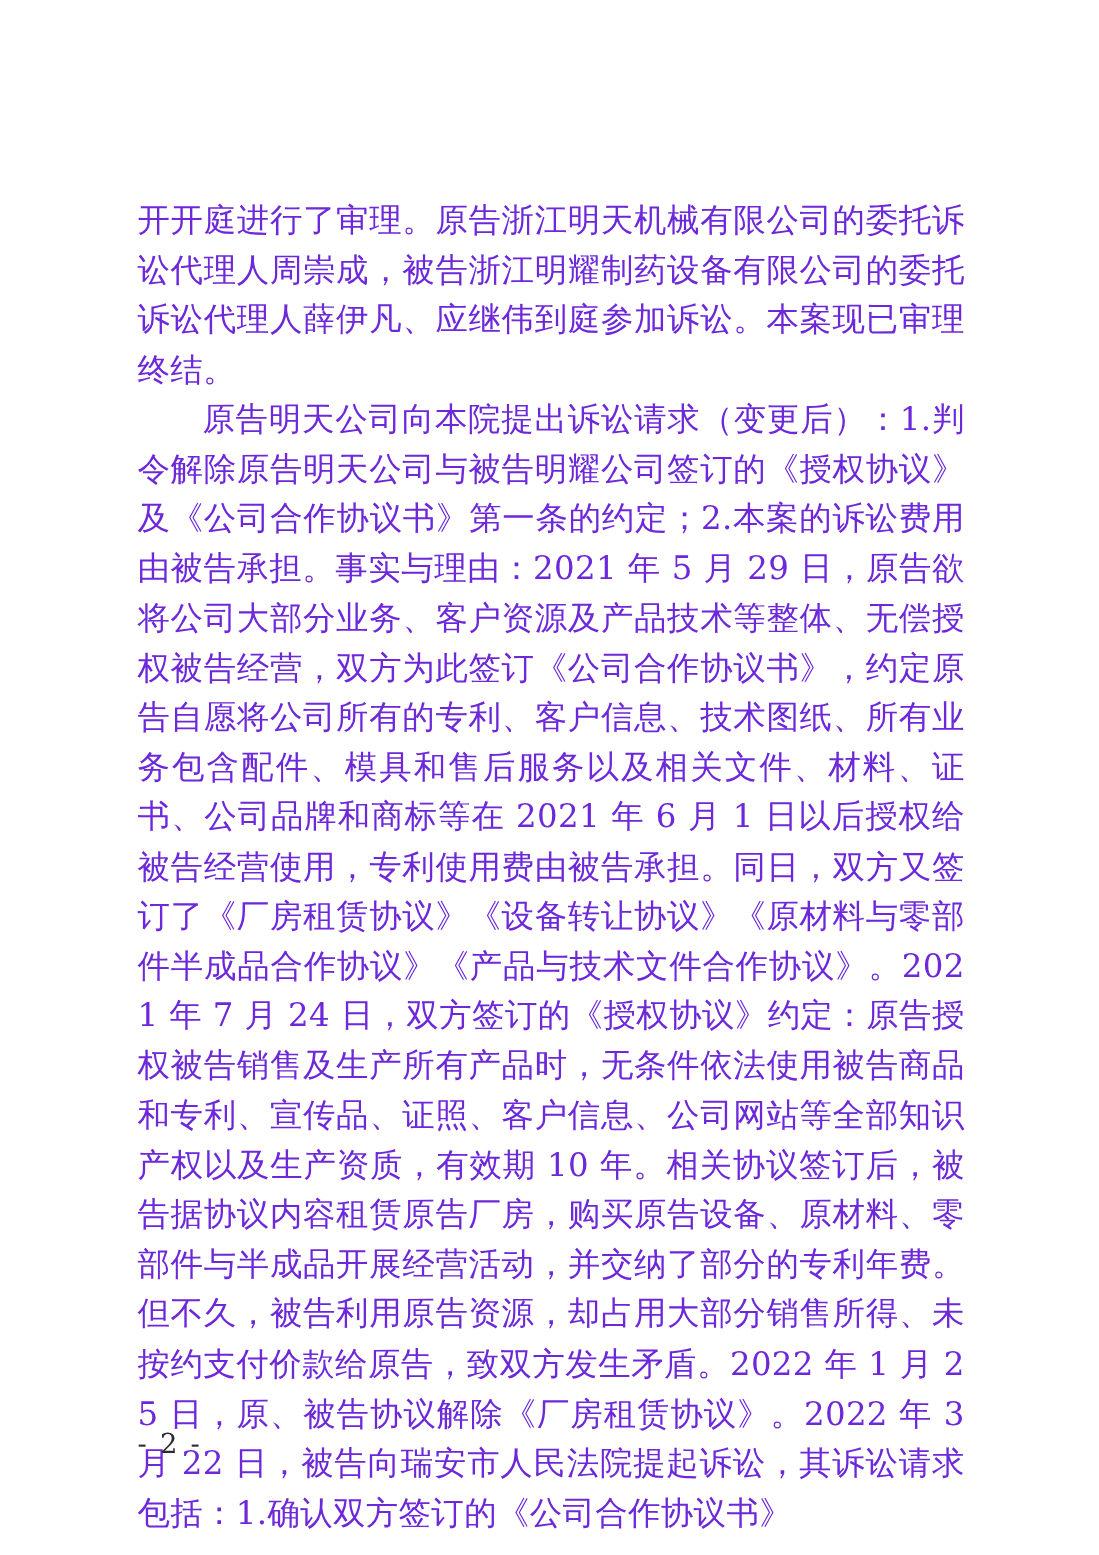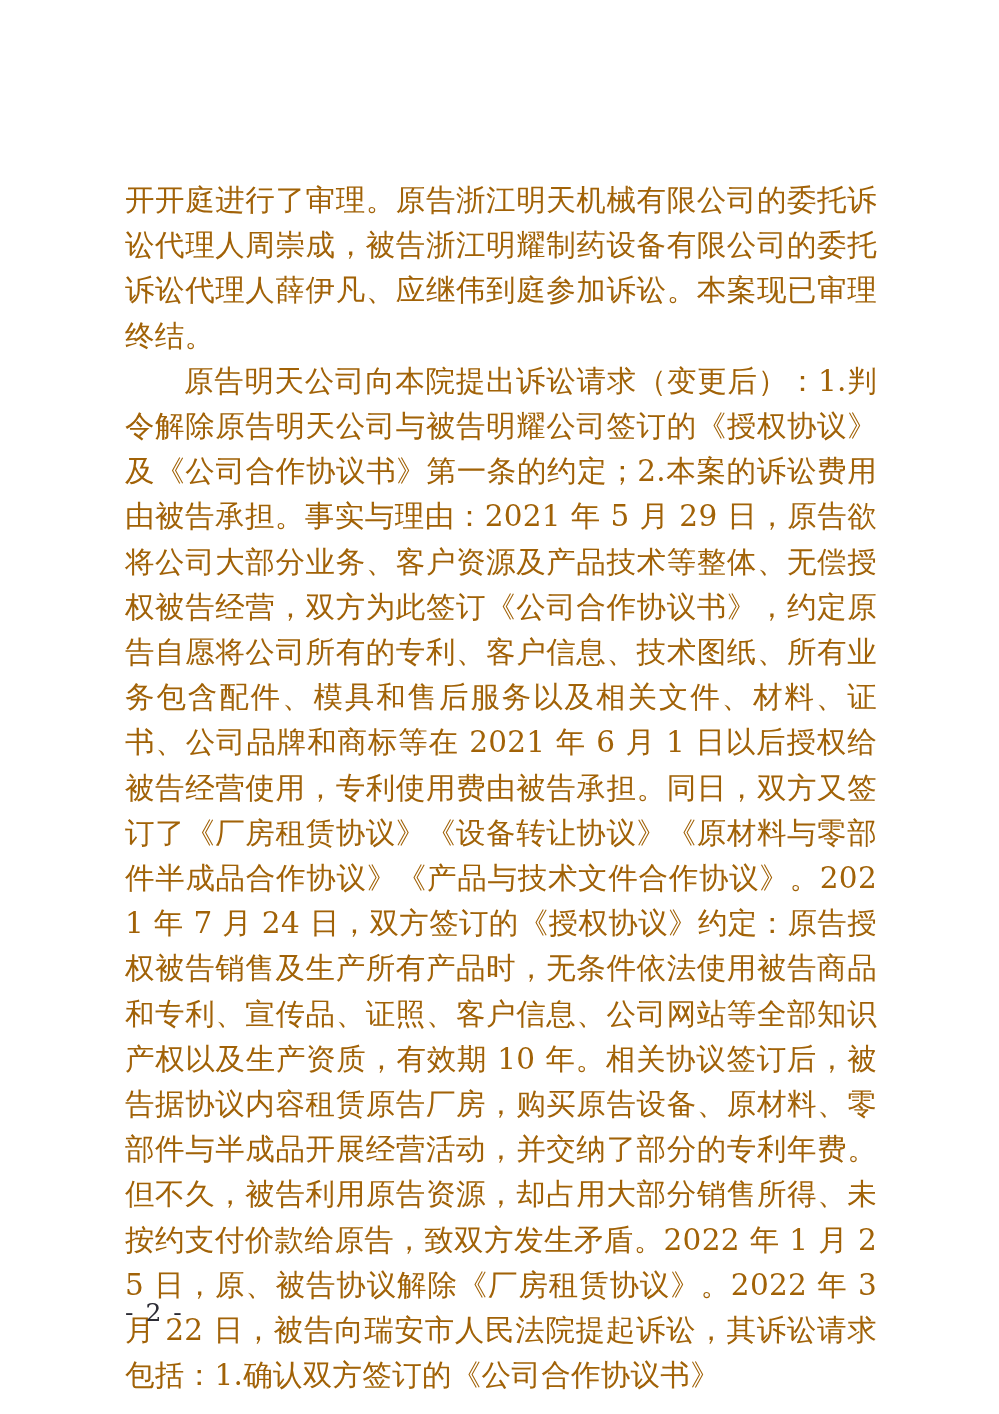--- a/index.html
+++ b/index.html
@@ -33,21 +33,21 @@
   }
 
   .para {
     margin: 0;
     font-size: 29.5px;
     line-height: 45.2px;
     text-align: justify;
     text-align-last: left;
     text-justify: inter-character;
     letter-spacing: 0.3px;
-    color: #a16207;
+    color: #6d28d9;
     white-space: normal;
     word-break: break-all;
     font-weight: 400;
   }
 
   .para + .para {
     margin-top: 0px;
   }
 
   .indent {

